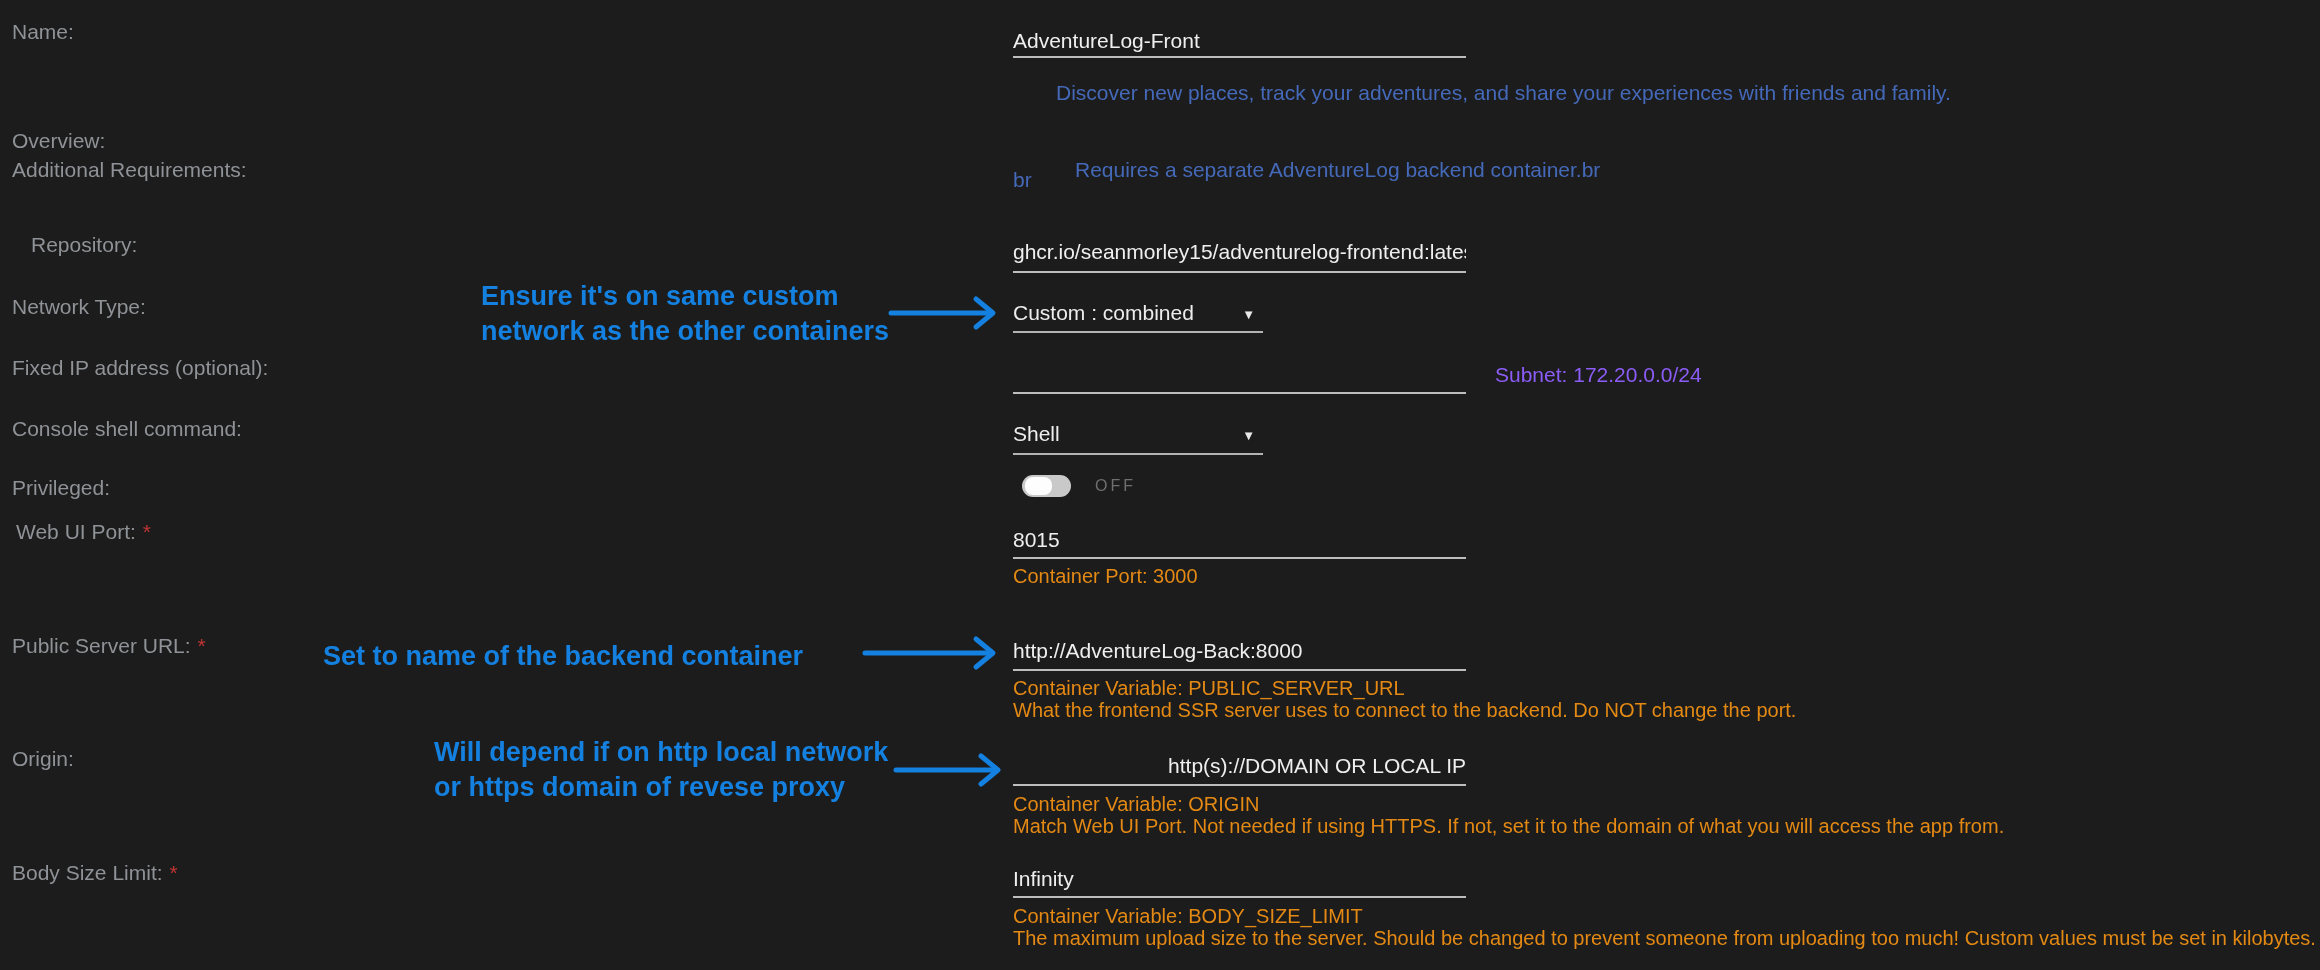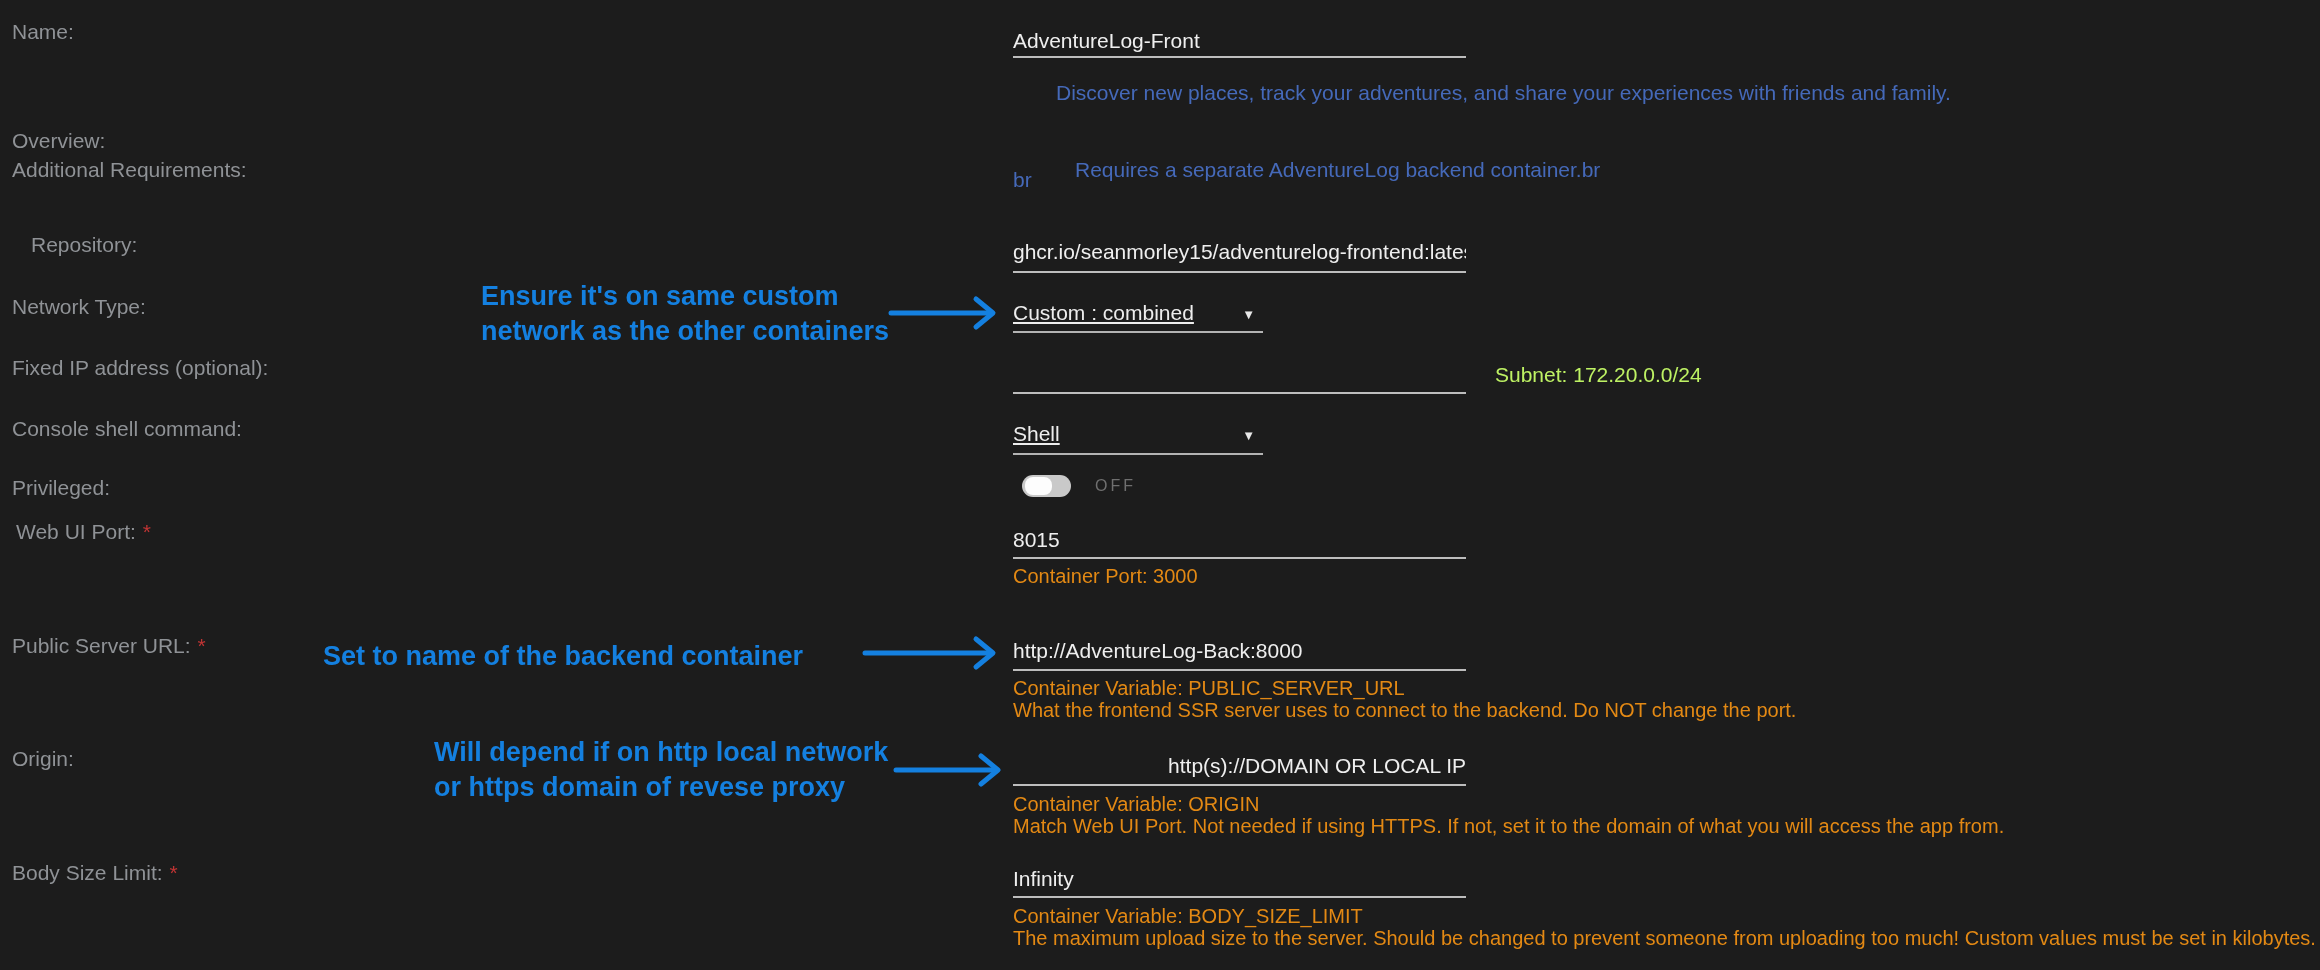--- a/index.html
+++ b/index.html
@@ -16,30 +16,29 @@
     border-bottom: 2px solid #bdbdbd;
     color: #efefef; font-size: 21px;
     white-space: nowrap; overflow: hidden;
   }
 
   .select-field {
     left: 1013px; width: 250px;
     border-bottom: 2px solid #b3b3b3;
     color: #ededed; font-size: 21px;
     white-space: nowrap;
-    text-decoration: underline;
   }
   .select-caret {
     position: absolute; right: 8px; top: 6px;
     font-size: 13px; color: #e8e8e8;
   }
 
   .blue-text { color: #4569b9; font-size: 21px; white-space: nowrap; }
   .help { left: 1013px; color: #e38914; font-size: 20px; white-space: nowrap; }
-  .muted-note { color: #bef264; font-size: 21px; white-space: nowrap; }
+  .muted-note { color: #8b5cf6; font-size: 21px; white-space: nowrap; }
 
   .annotation { color: #1480e0; font-size: 27px; font-weight: 600; line-height: 35px; white-space: pre-line; }
 
   .toggle {
     left: 1022px; top: 475px; width: 49px; height: 22px;
     background: #c9c9c9; border-radius: 11px; cursor: pointer;
   }
   .toggle-knob {
     position: absolute; left: 3px; top: 2px;
     width: 27px; height: 18px; border-radius: 8px;

